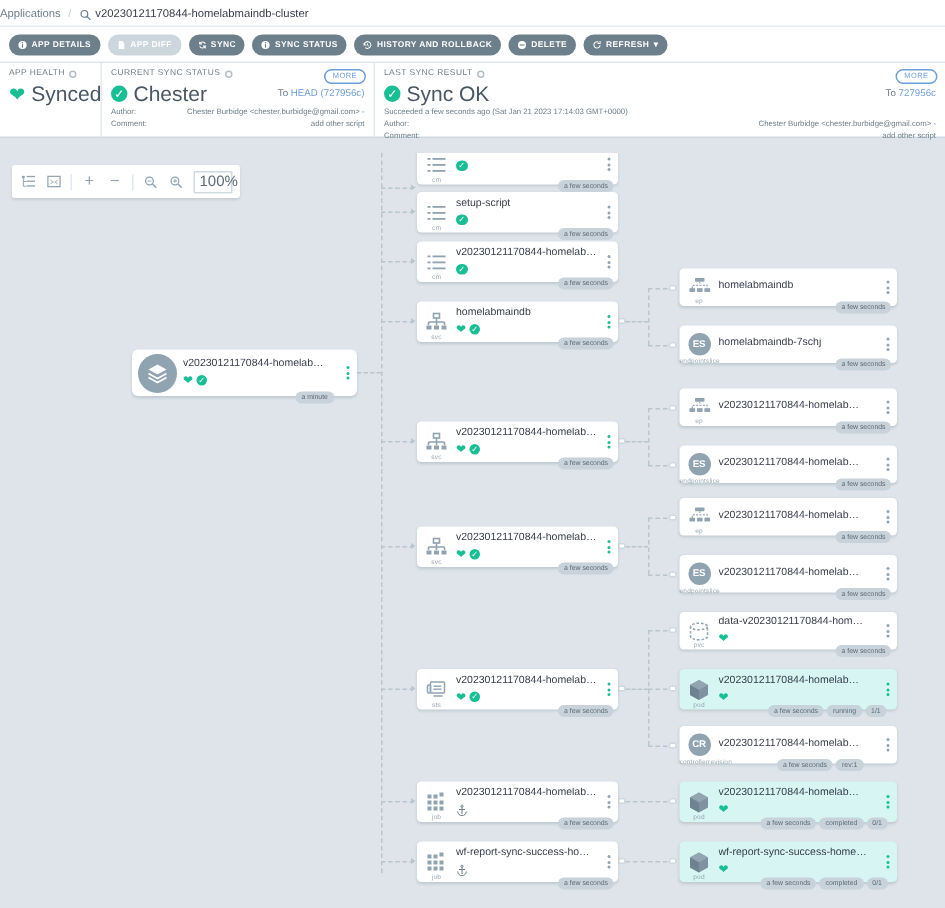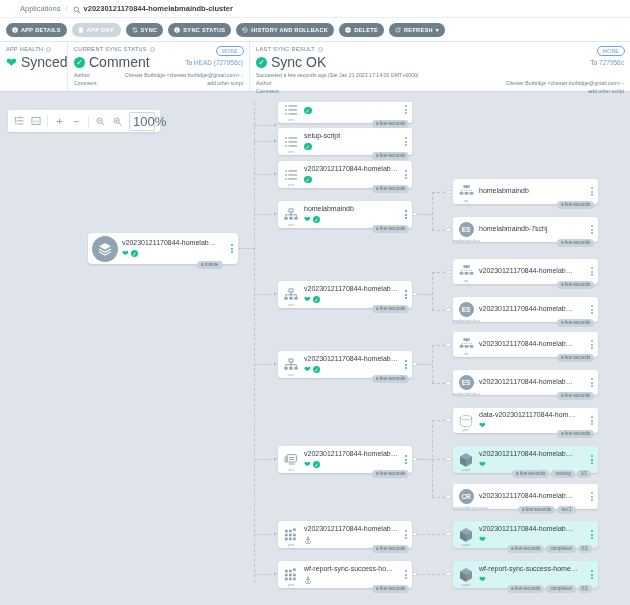--- a/index.html
+++ b/index.html
@@ -13,32 +13,32 @@
     font-size: 11px;
     color: #363c4a;
   }
 
   
   .breadcrumb {
     height: 18px;
     background: #fff;
     display: flex;
     align-items: center;
-    padding: 0 20px;
+    padding: 0 0;
     font-size: 7.5px;
     color: #6d7f8b;
     border-bottom: 1px solid #e8eef2;
   }
   .breadcrumb a { color: #6d7f8b; text-decoration: none; }
   .breadcrumb .sep { margin: 0 5px; color: #c3ced6; }
   .breadcrumb .magnifier {
     display: inline-block; width: 8px; height: 8px;
     margin-right: 3px; position: relative; top: 1px;
   }
-  .breadcrumb .crumb-current { color: #363c4a; font-weight: bold; }
+  .breadcrumb .crumb-current { color: #363c4a; }
 
   
   .toolbar {
     height: 24px;
     background: #fff;
     display: flex;
     align-items: center;
     padding: 0 6px;
     gap: 5px;
     border-bottom: 1px solid #dfe6ec;
@@ -168,21 +168,21 @@
   .zoombar .zi {
     width: 11px; height: 11px;
     display: flex; align-items: center; justify-content: center;
     color: #8fa3b0;
     cursor: pointer;
     font-size: 11px;
   }
   .zoombar .zdiv { width: 1px; height: 11px; background: #e3eaef; }
   .zoom-val {
     border: 1px solid #cfd9e0;
-    font-size: 13px;
+    font-size: 10px;
     color: #5a6b78;
     padding: 1px 3px;
     border-radius: 1px;
     width: 26px;
     text-align: center;
     background: #fff;
   }
 
   
   .node {
@@ -432,21 +432,21 @@
   </div>
 
   <div class="sb-col" id="col-sync">
     <div class="sb-head">
       <span>CURRENT SYNC STATUS</span>
       <span class="info-dot"></span>
     </div>
     <div class="more-pill">MORE</div>
     <div class="sb-main">
       <span class="ok-circle">✓</span>
-      <span class="big">Comment</span>
+      <span class="big">Chester</span>
       <span class="sb-right">
         <span>To</span>
         <a href="#">HEAD (727956c)</a>
       </span>
     </div>
     <div class="sb-sub">
       <div class="kv">
         <span class="k">Author:</span>
         <span class="v">Chester Burbidge &lt;chester.burbidge@gmail.com&gt; -</span>
       </div>

